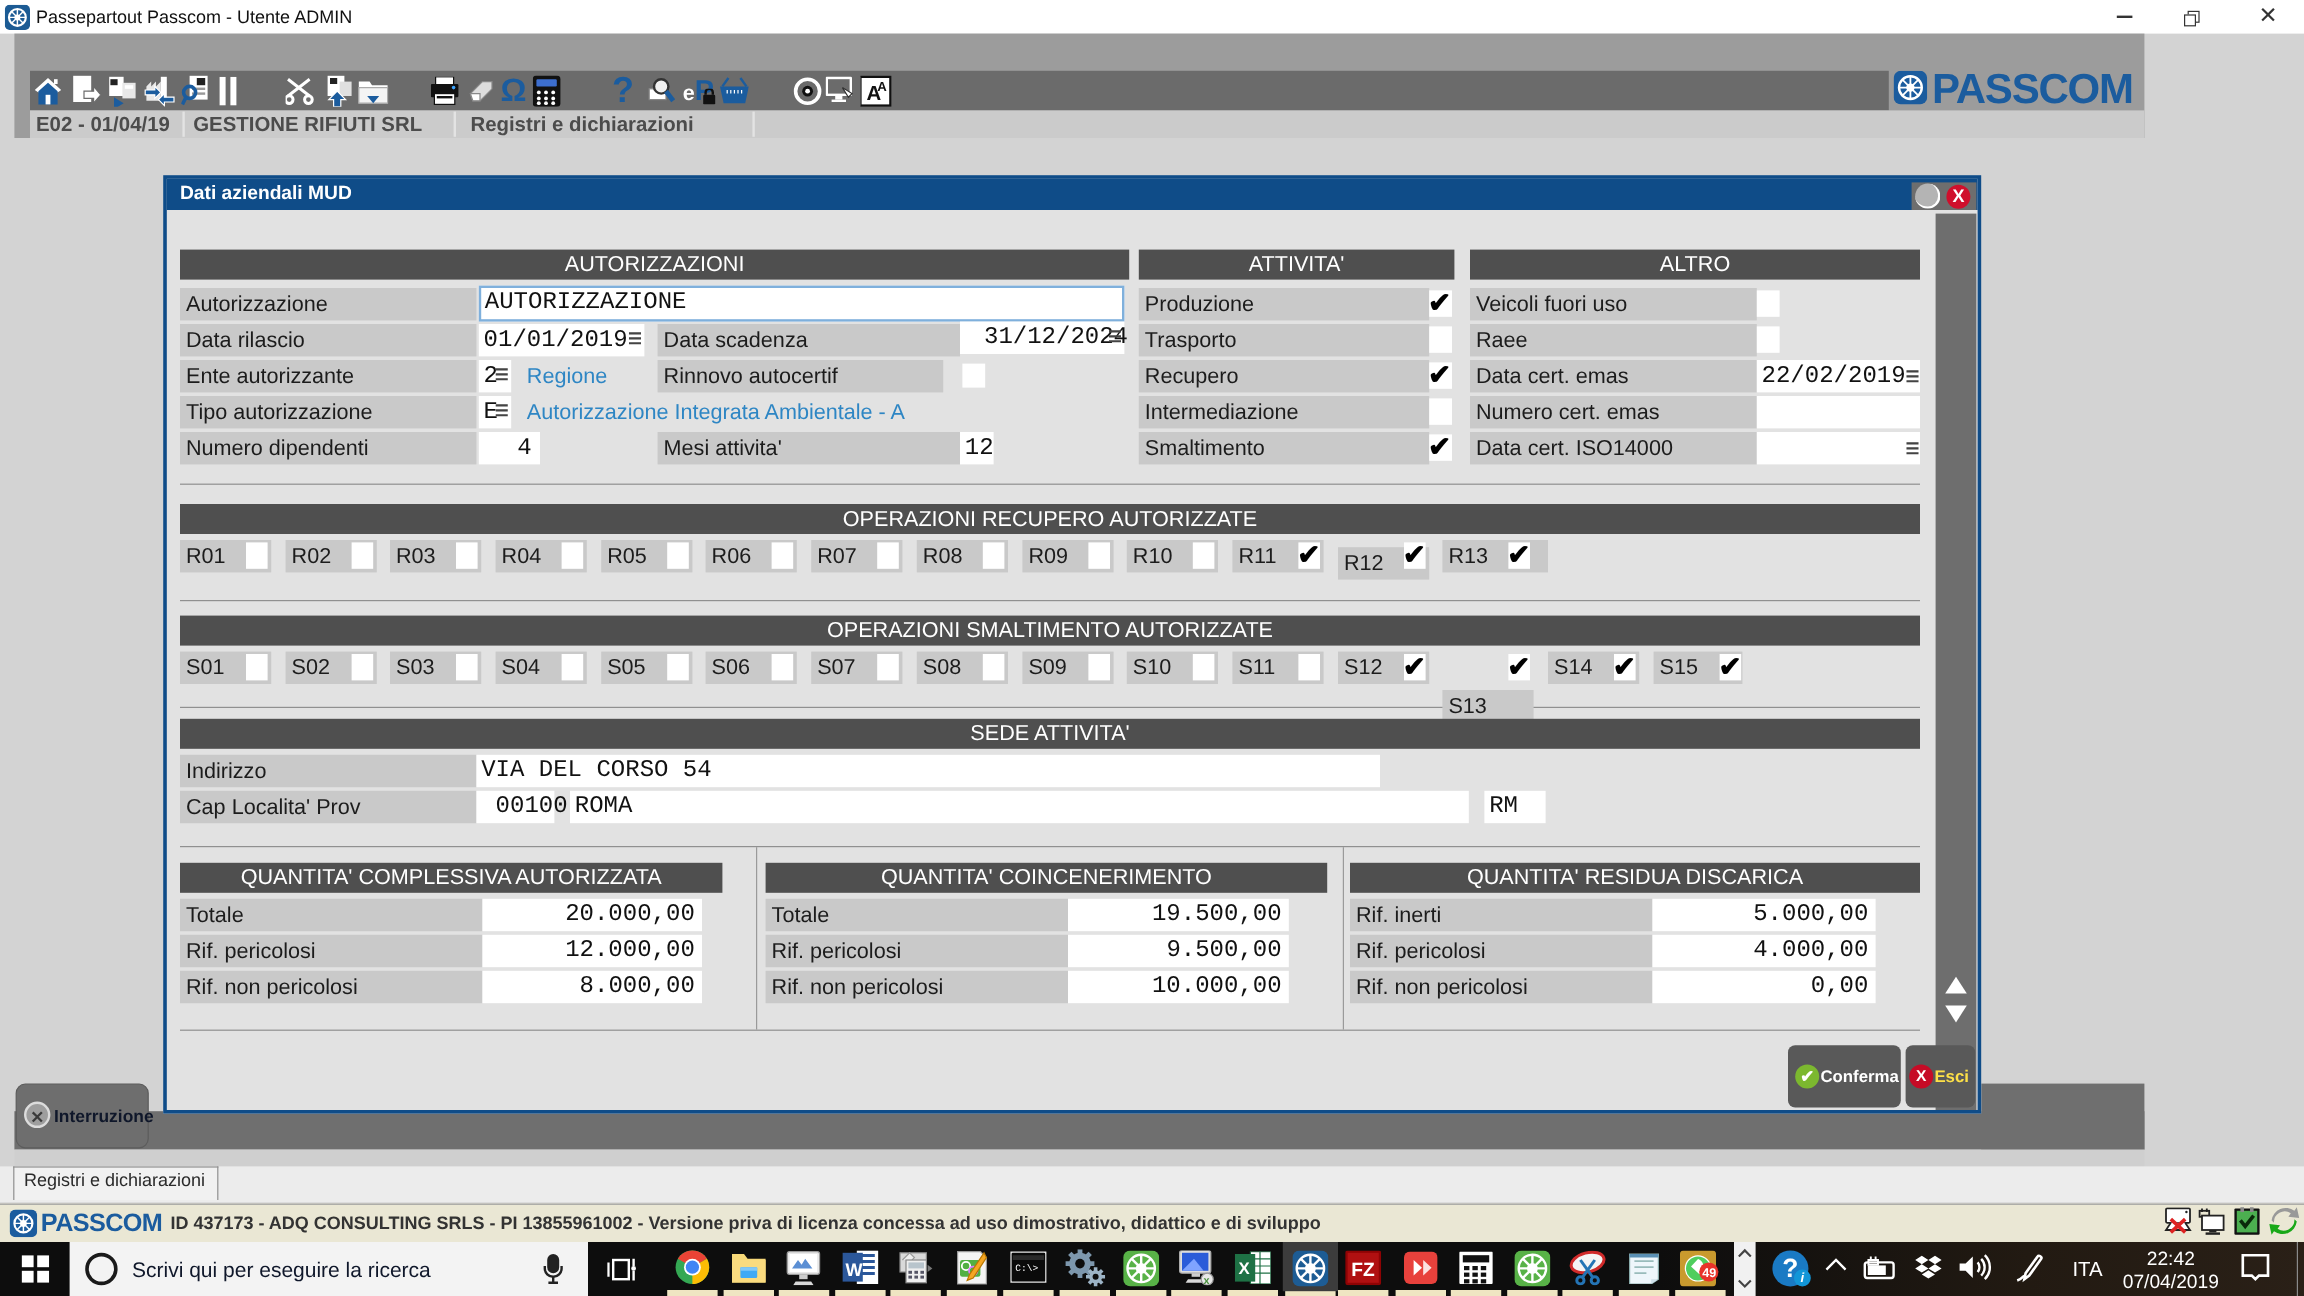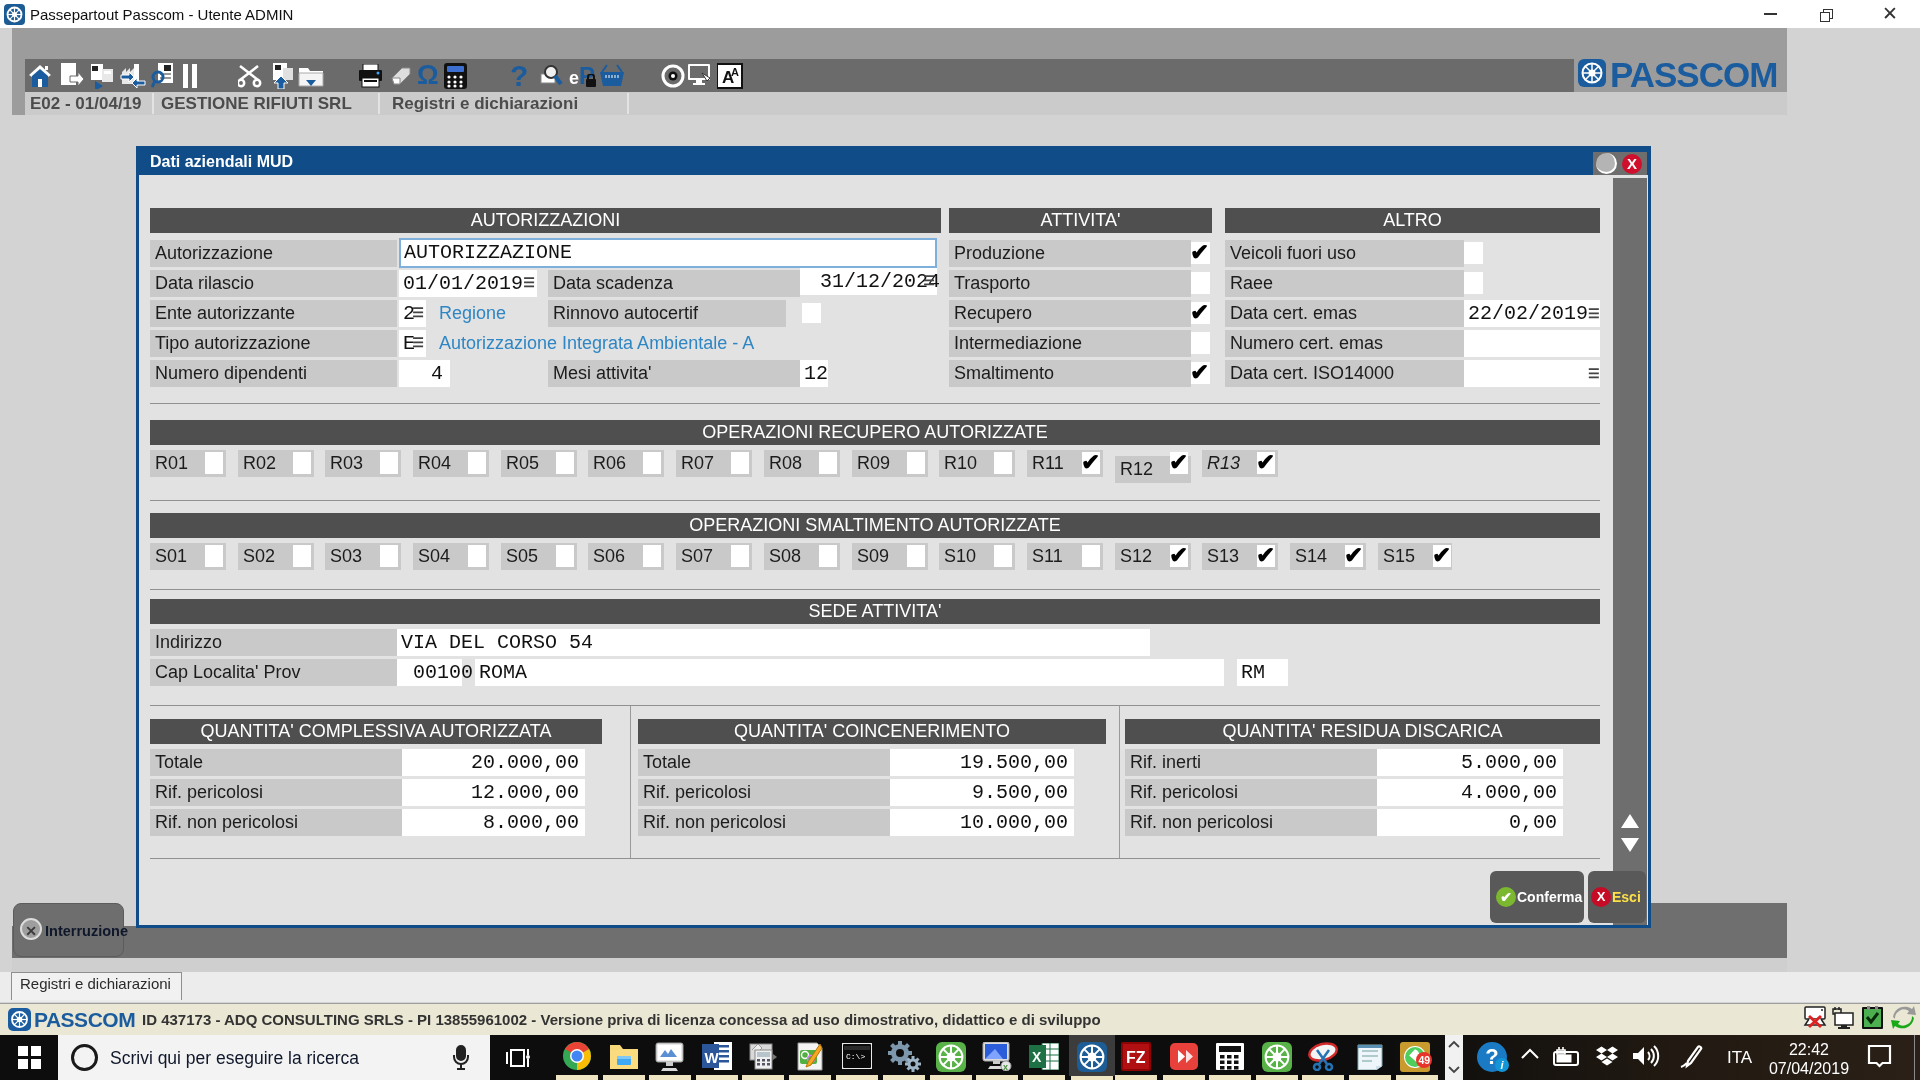--- a/index.html
+++ b/index.html
@@ -282,21 +282,21 @@
 <div class="abs cell" style="left:852px;top:450px;width:76px;">R09</div>
 <div class="abs cb" style="left:907px;top:452px;width:18px;height:22px;"></div>
 <div class="abs cell" style="left:939px;top:450px;width:76px;">R10</div>
 <div class="abs cb" style="left:994px;top:452px;width:18px;height:22px;"></div>
 <div class="abs cell" style="left:1027px;top:450px;width:76px;">R11</div>
 <div class="abs cb" style="left:1082px;top:452px;width:18px;height:22px;"></div>
 <div class="abs chk" style="left:1081px;top:449px;">✔</div>
 <div class="abs cell" style="left:1115px;top:456px;width:76px;">R12</div>
 <div class="abs cb" style="left:1170px;top:452px;width:18px;height:22px;"></div>
 <div class="abs chk" style="left:1169px;top:449px;">✔</div>
-<div class="abs cell" style="left:1202px;top:450px;width:76px;font-style:italic;">R13</div>
+<div class="abs cell" style="left:1202px;top:450px;width:88px;">R13</div>
 <div class="abs cb" style="left:1257px;top:452px;width:18px;height:22px;"></div>
 <div class="abs chk" style="left:1256px;top:449px;">✔</div>
 <div class="abs sechdr" style="left:150px;top:513px;width:1450px;">OPERAZIONI SMALTIMENTO AUTORIZZATE</div>
 <div class="abs cell" style="left:150px;top:543px;width:76px;">S01</div>
 <div class="abs cb" style="left:205px;top:545px;width:18px;height:22px;"></div>
 <div class="abs cell" style="left:238px;top:543px;width:76px;">S02</div>
 <div class="abs cb" style="left:293px;top:545px;width:18px;height:22px;"></div>
 <div class="abs cell" style="left:325px;top:543px;width:76px;">S03</div>
 <div class="abs cb" style="left:380px;top:545px;width:18px;height:22px;"></div>
 <div class="abs cell" style="left:413px;top:543px;width:76px;">S04</div>
@@ -311,21 +311,21 @@
 <div class="abs cb" style="left:819px;top:545px;width:18px;height:22px;"></div>
 <div class="abs cell" style="left:852px;top:543px;width:76px;">S09</div>
 <div class="abs cb" style="left:907px;top:545px;width:18px;height:22px;"></div>
 <div class="abs cell" style="left:939px;top:543px;width:76px;">S10</div>
 <div class="abs cb" style="left:994px;top:545px;width:18px;height:22px;"></div>
 <div class="abs cell" style="left:1027px;top:543px;width:76px;">S11</div>
 <div class="abs cb" style="left:1082px;top:545px;width:18px;height:22px;"></div>
 <div class="abs cell" style="left:1115px;top:543px;width:76px;">S12</div>
 <div class="abs cb" style="left:1170px;top:545px;width:18px;height:22px;"></div>
 <div class="abs chk" style="left:1169px;top:542px;">✔</div>
-<div class="abs cell" style="left:1202px;top:543px;width:76px;">S13</div>
+<div class="abs cell" style="left:1202px;top:575px;width:76px;">S13</div>
 <div class="abs cb" style="left:1257px;top:545px;width:18px;height:22px;"></div>
 <div class="abs chk" style="left:1256px;top:542px;">✔</div>
 <div class="abs cell" style="left:1290px;top:543px;width:76px;">S14</div>
 <div class="abs cb" style="left:1345px;top:545px;width:18px;height:22px;"></div>
 <div class="abs chk" style="left:1344px;top:542px;">✔</div>
 <div class="abs cell" style="left:1378px;top:543px;width:74px;">S15</div>
 <div class="abs cb" style="left:1433px;top:545px;width:18px;height:22px;"></div>
 <div class="abs chk" style="left:1432px;top:542px;">✔</div>
 <div class="abs sechdr" style="left:150px;top:599px;width:1450px;">SEDE ATTIVITA'</div>
 <div class="abs cell" style="left:150px;top:629px;width:247px;">Indirizzo</div>

